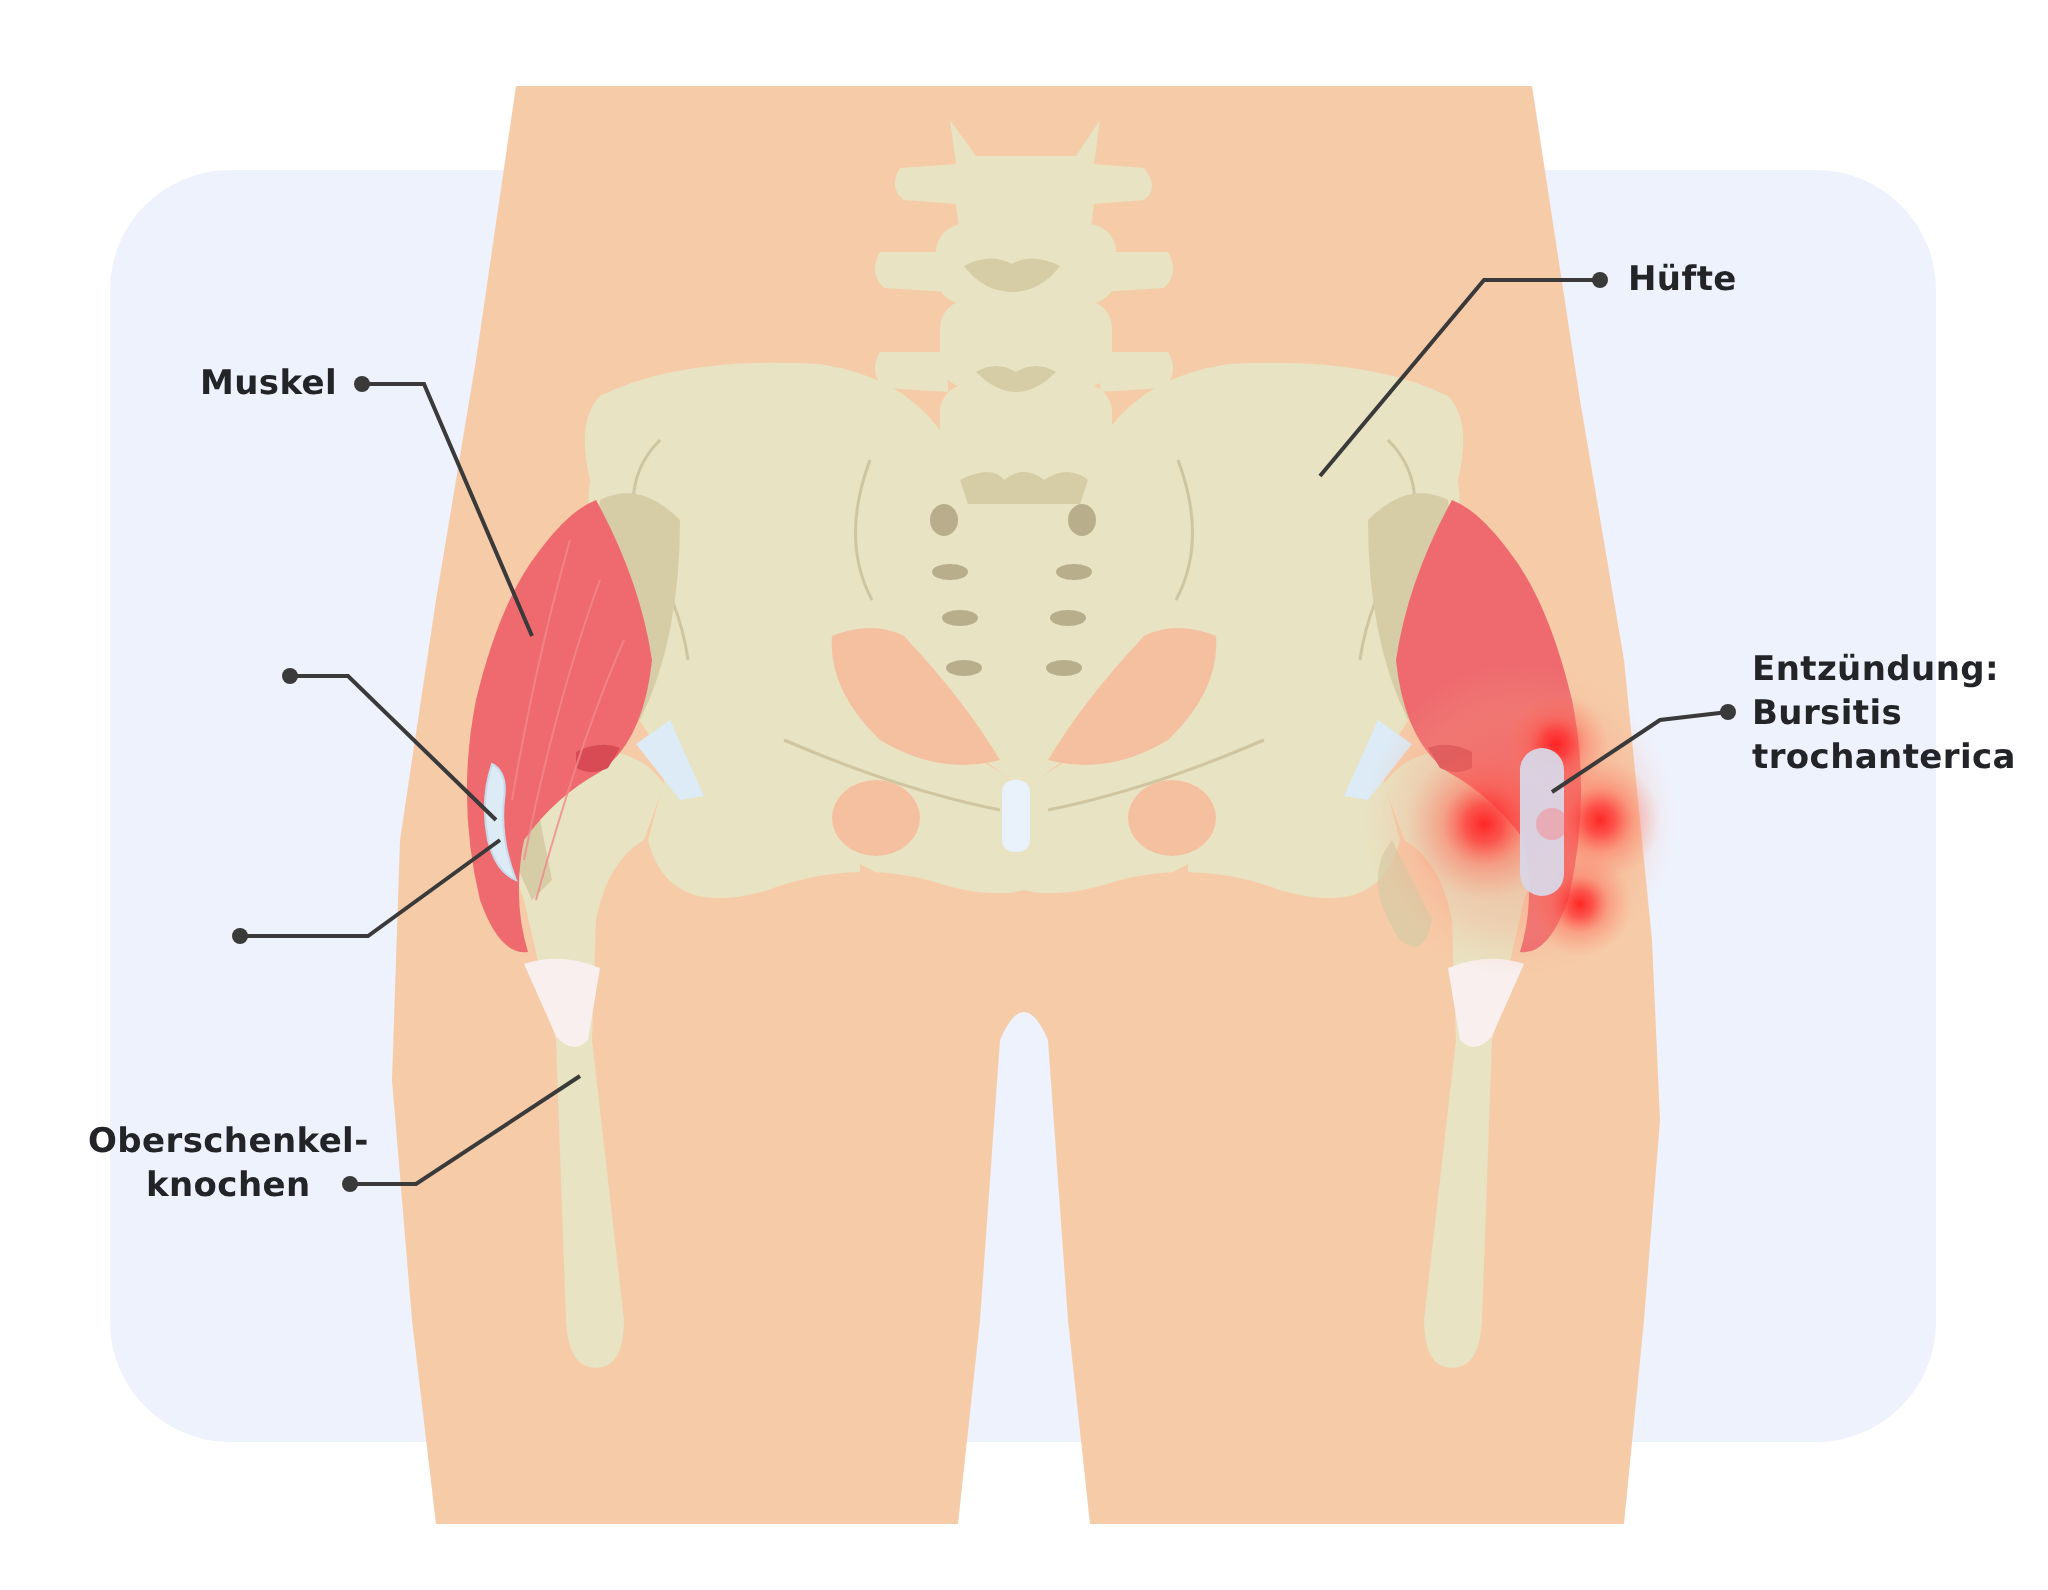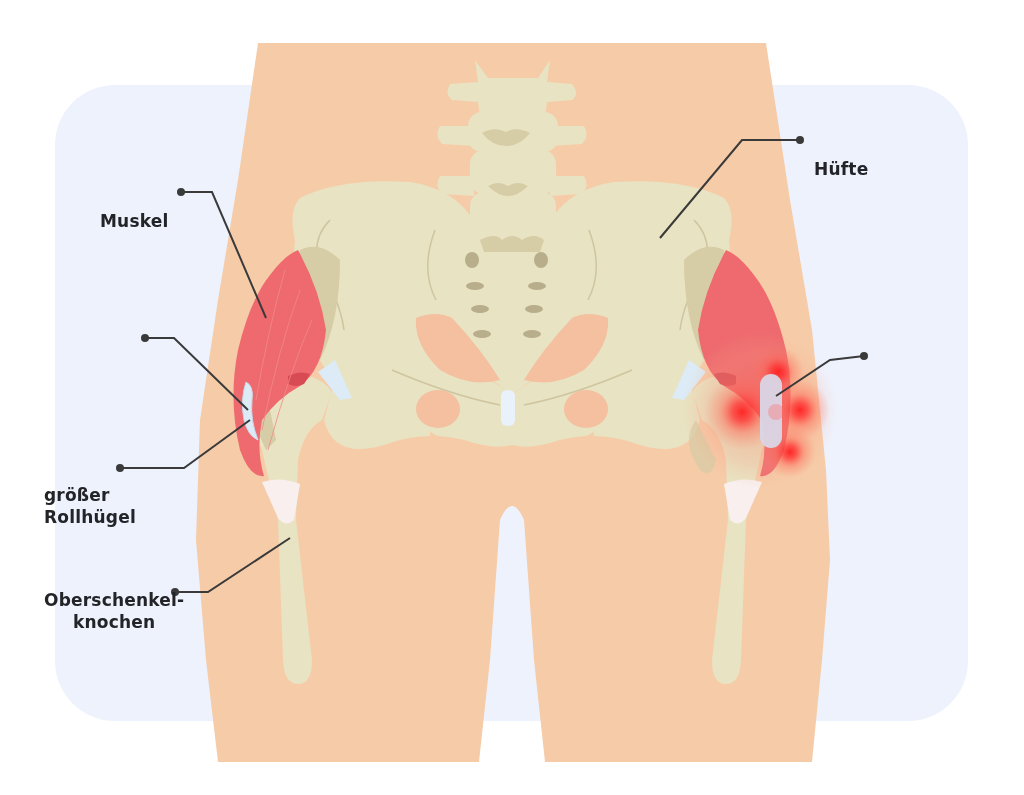--- a/index.html
+++ b/index.html
@@ -1,20 +1,20 @@
 <!DOCTYPE html>
 <html><head>
 <meta charset="utf-8">
 <style>
   html, body { margin:0; padding:0; background:#ffffff; }
   body { width:1024px; height:795px; position:relative; overflow:hidden;
          font-family:"DejaVu Sans","Liberation Sans",sans-serif; }
   #stage { position:absolute; left:0; top:0; width:1024px; height:795px; }
   .label { position:absolute; color:#222428; font-weight:bold; font-size:17px;
-           line-height:22px; letter-spacing:0.2px; white-space:nowrap;margin-top:29px; }
+           line-height:22px; letter-spacing:0.2px; white-space:nowrap; }
 </style>
 </head>
 <body>
 
 <div id="stage">
   <svg width="1024" height="795" viewBox="0 0 1024 795">
     <defs>
       <radialGradient id="inflam" cx="50%" cy="50%" r="50%">
         <stop offset="0%" stop-color="#ff1f1f" stop-opacity="0.95"></stop>
         <stop offset="25%" stop-color="#ff3030" stop-opacity="0.75"></stop>
@@ -152,25 +152,26 @@
       <circle cx="175" cy="592" r="4"></circle>
       <circle cx="800" cy="140" r="4"></circle>
       <circle cx="864" cy="356" r="4"></circle>
     </g>
   </svg>
 
   
   <div class="label" style="left:100px;top:181px;">Muskel</div>
 
 
-  <div class="label" style="left:44px;top:455px;">
-    <div>größer</div>
-    <div>Rollhügel</div>
-  </div>
 
   <div class="label" style="left:44px;top:560px;text-align:center;">
     <div>Oberschenkel-</div>
     <div>knochen</div>
   </div>
 
   <div class="label" style="left:814px;top:129px;">Hüfte</div>
 
+  <div class="label" style="left:876px;top:324px;">
+    <div>Entzündung:</div>
+    <div>Bursitis</div>
+    <div>trochanterica</div>
+  </div>
 </div>
 
 </body></html>

